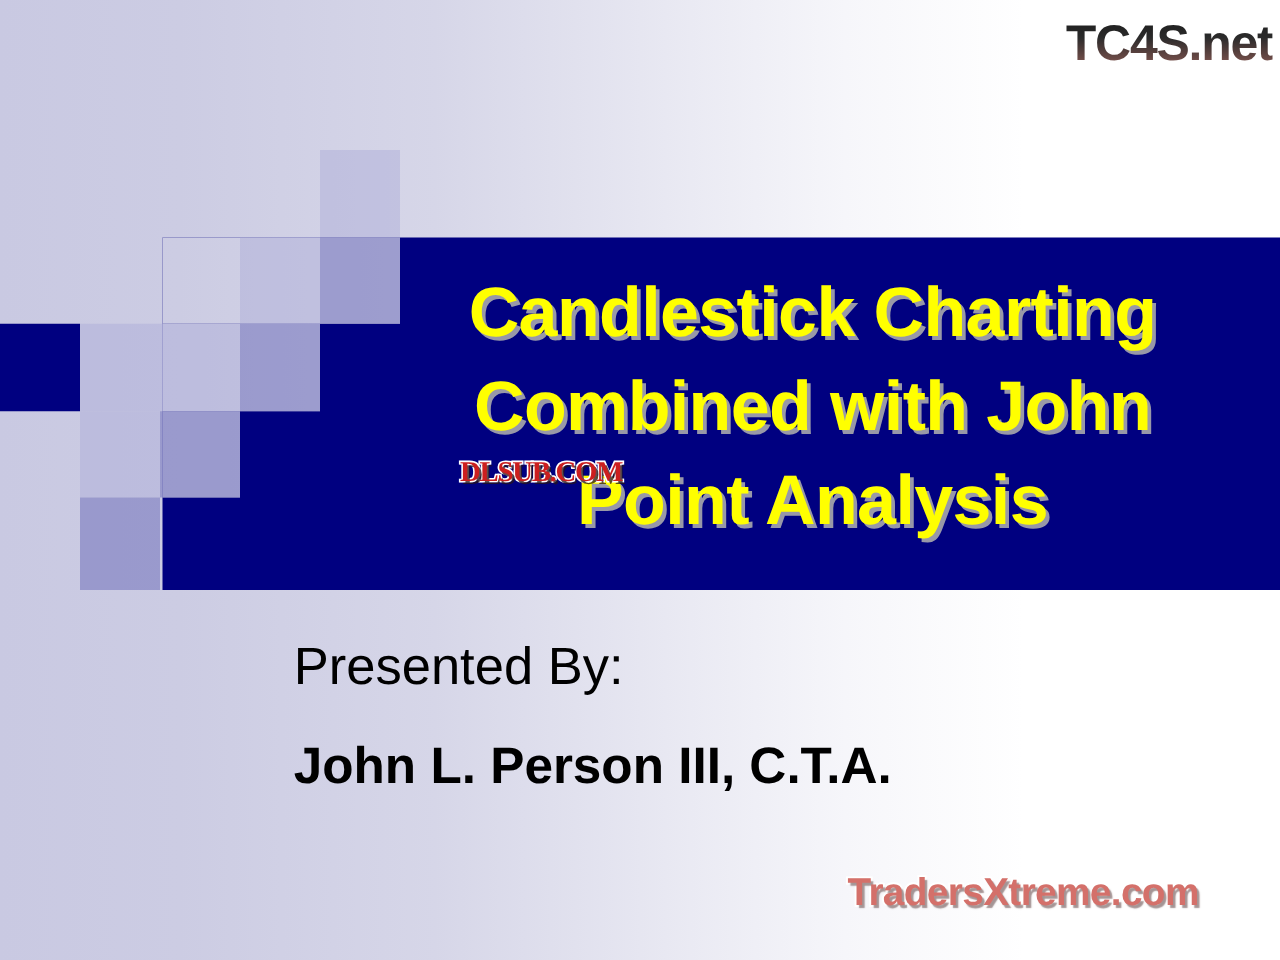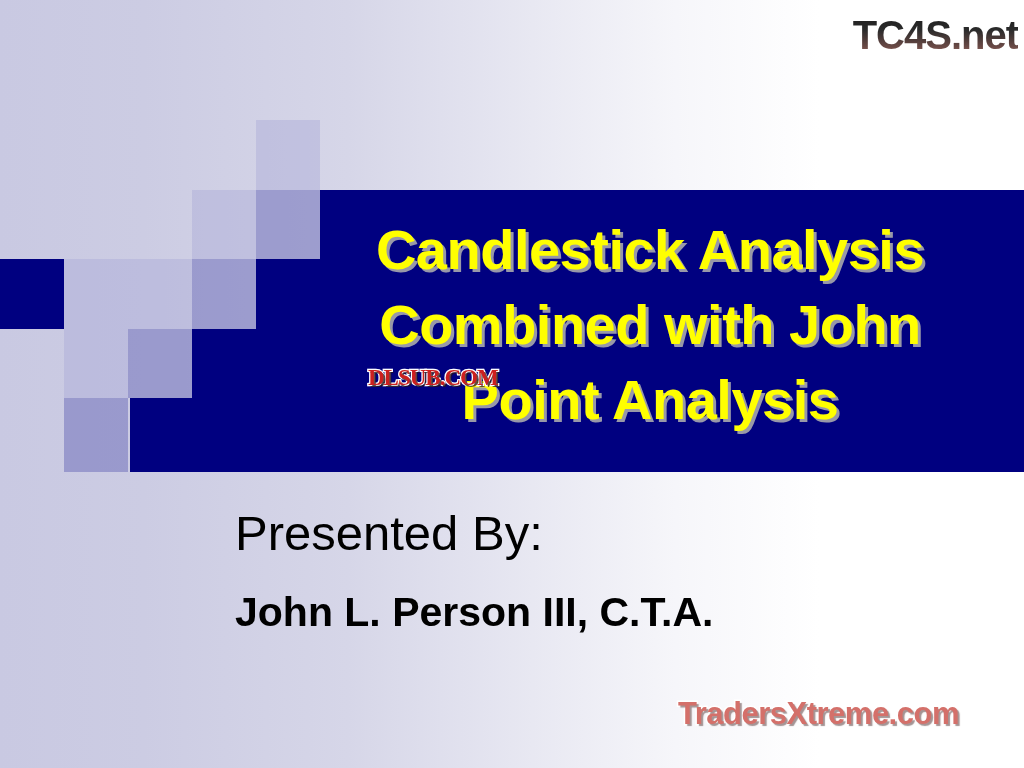--- a/index.html
+++ b/index.html
@@ -88,21 +88,21 @@
   
   #presenter {
     position: absolute;
     left: 235px;
     top: 505px;
     width: 740px;
     z-index: 4;
   }
   #presented-by {
     font-family: "Liberation Sans", sans-serif;
-    font-size: 49px;
+    font-size: 42px;
     font-weight: normal;
     color: #000000;
     line-height: 56px;
     white-space: nowrap;
   }
   #presenter-name {
     font-family: "Liberation Sans", sans-serif;
     font-size: 41px;
     font-weight: bold;
     color: #000000;
@@ -189,21 +189,21 @@
 
   <div id="decor-top-layer">
       <div class="deco pale" style="left: 192px; top: 190px; width: 64px; height: 69px;"></div>
       <div class="deco mid" style="left: 256px; top: 190px; width: 64px; height: 69px;"></div>
       <div class="deco pale" style="left: 128px; top: 259px; width: 64px; height: 70px;"></div>
       <div class="deco mid" style="left: 192px; top: 259px; width: 64px; height: 70px;"></div>
       <div class="deco mid" style="left: 128px; top: 329px; width: 64px; height: 69px;"></div>
     </div>
 
   <div id="title-wrap">
-    <div class="title-line">Candlestick Analysis</div>
+    <div class="title-line">Candlestick Charting</div>
     <div class="title-line">Combined with John</div>
     <div class="title-line">Point Analysis</div>
   </div>
 
   <div id="presenter">
     <div id="presented-by">Presented By:</div>
     <div id="presenter-name">John L. Person III, C.T.A.</div>
   </div>
 
   <div id="tc4s-logo">TC4S.net</div>

